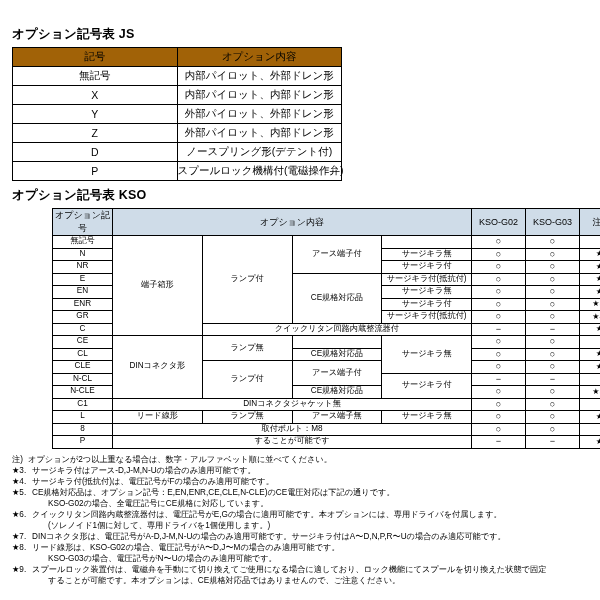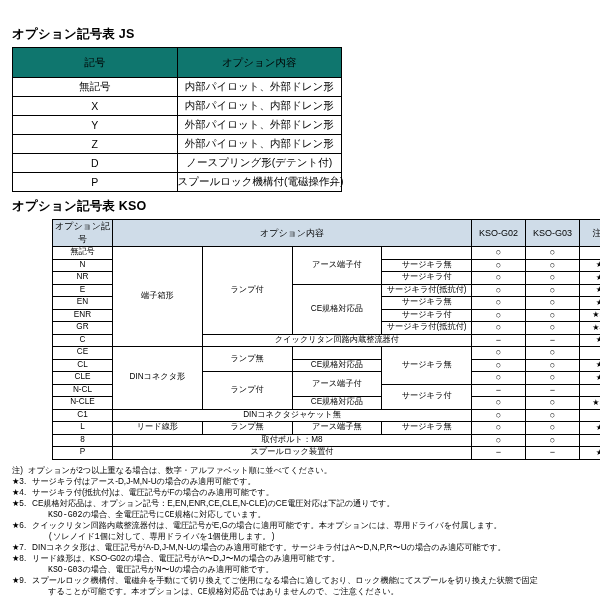--- a/index.html
+++ b/index.html
@@ -18,24 +18,24 @@
     margin: 6px 0 4px 0;
     letter-spacing: 0.2px;
   }
 
   table { border-collapse: collapse; }
   td, th { border: 1px solid #000; padding: 0; }
 
   
   .tbl-js { width: 330px; table-layout: fixed; margin-bottom: 4px; }
   .tbl-js th {
-    background: #0f766e;
+    background: #a16207;
     font-size: 10.5px;
     font-weight: normal;
-    height: 30px;
+    height: 19px;
     text-align: center;
   }
   .tbl-js td {
     font-size: 10.5px;
     height: 19px;
     text-align: center;
     white-space: nowrap;
   }
   .tbl-js td.sym { width: 66px; }
   .tbl-js td.desc { text-align: center; }
@@ -72,21 +72,21 @@
   
   .notes {
     margin-top: 5px;
     font-size: 8.2px;
     line-height: 1.35;
   }
   .notes .row { display: flex; align-items: flex-start; }
   .notes .lead { width: 16px; flex: 0 0 16px; }
   .notes .lead2 { width: 20px; flex: 0 0 20px; }
   .notes .body { flex: 1 1 auto; }
-  .notes .ind2 { padding-left: 36px; font-family: Liberation Mono, monospace; }
+  .notes .ind2 { padding-left: 36px; }
   .notes p { margin: 0; }
 </style>
 </head>
 <body>
 
 <div class="page">
 
   <h2 class="sec-title">オプション記号表 JS</h2>
 
   <table class="tbl-js">
@@ -268,21 +268,21 @@
     <tr>
       <td class="c-code">8</td>
       <td class="left" colspan="4">取付ボルト：M8</td>
       <td class="c-g02 circ">○</td>
       <td class="c-g03 circ">○</td>
       <td class="c-note star"></td>
     </tr>
 
     <tr>
       <td class="c-code">P</td>
-      <td class="left" colspan="4">スプールロック装置付</td>
+      <td class="left" colspan="4">することが可能です</td>
       <td class="c-g02 circ">−</td>
       <td class="c-g03 circ">−</td>
       <td class="c-note star">★9</td>
     </tr>
   </tbody>
     </table>
 
   <div class="notes">
 
     <div class="row">
@@ -318,19 +318,19 @@
     </div>
 
     <div class="row">
       <span class="lead2">★8.</span>
       <span class="body">リード線形は、KSO-G02の場合、電圧記号がA〜D,J〜Mの場合のみ適用可能です。</span>
     </div>
     <p class="ind2">KSO-G03の場合、電圧記号がN〜Uの場合のみ適用可能です。</p>
 
     <div class="row">
       <span class="lead2">★9.</span>
-      <span class="body">スプールロック機構付、電磁弁を手動にて切り換えてご使用になる場合に適しており、ロック機能にてスプールを切り換えた状態で固定</span>
+      <span class="body">スプールロック装置付は、電磁弁を手動にて切り換えてご使用になる場合に適しており、ロック機能にてスプールを切り換えた状態で固定</span>
     </div>
     <p class="ind2">することが可能です。本オプションは、CE規格対応品ではありませんので、ご注意ください。</p>
 
   </div>
 
 </div>
 
 </body></html>

